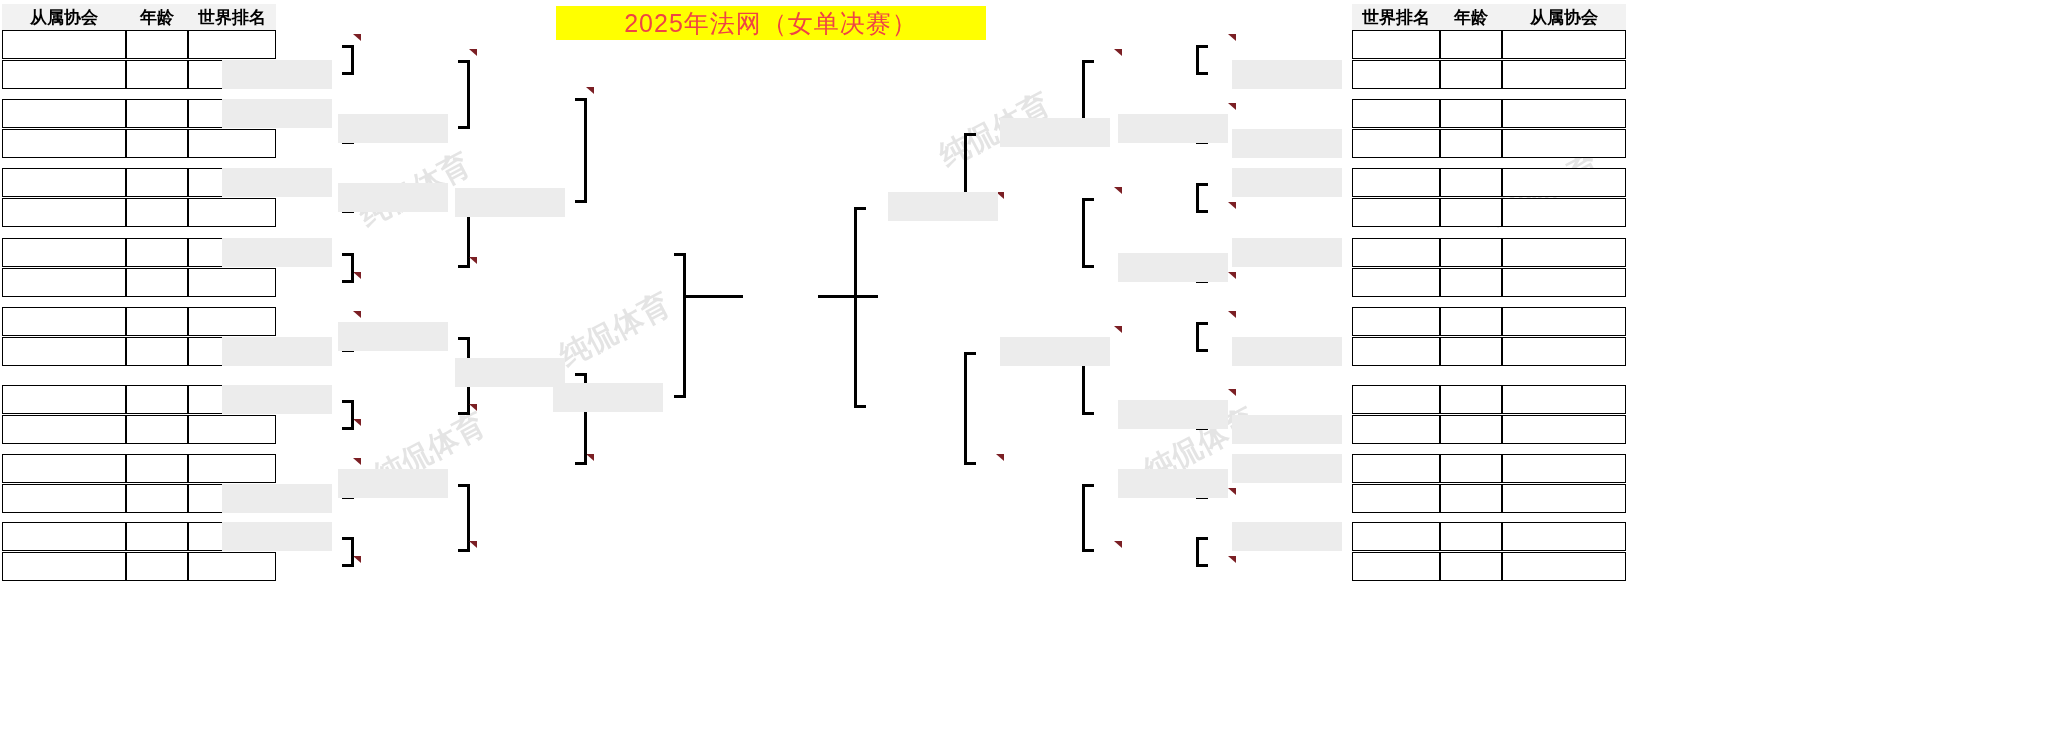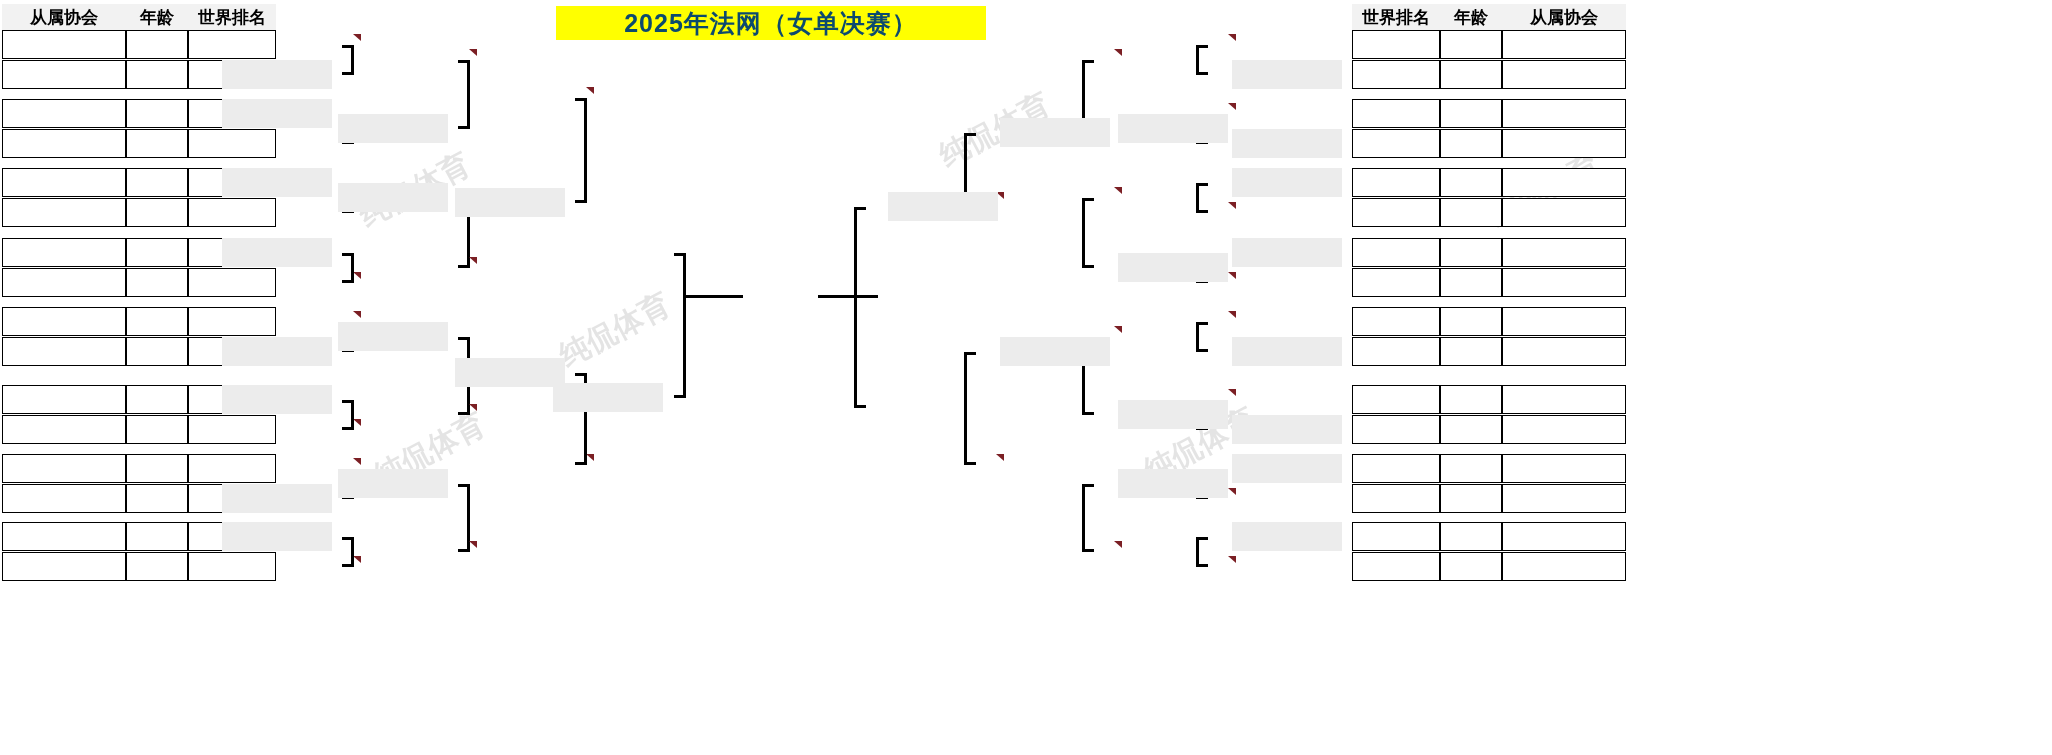--- a/index.html
+++ b/index.html
@@ -8,21 +8,21 @@
     width:2052px;height:755px;position:relative;overflow:hidden;
     color:#000;
   }
   #stage{position:relative;width:2052px;height:755px;}
 
   
   .abs{position:absolute;box-sizing:border-box;}
 
   
   .title{
-    background:#ffff00;color:#0c4a6e;font-weight:bold;font-size:25px;
+    background:#ffff00;color:#ef4444;font-weight:normal;font-size:25px;
     display:flex;align-items:center;justify-content:center;
     letter-spacing:1px;
   }
 
   
   .th{
     background:#f2f2f2;border:0;font-weight:bold;font-size:17px;
     display:flex;align-items:center;justify-content:center;
     color:#000;
   }

